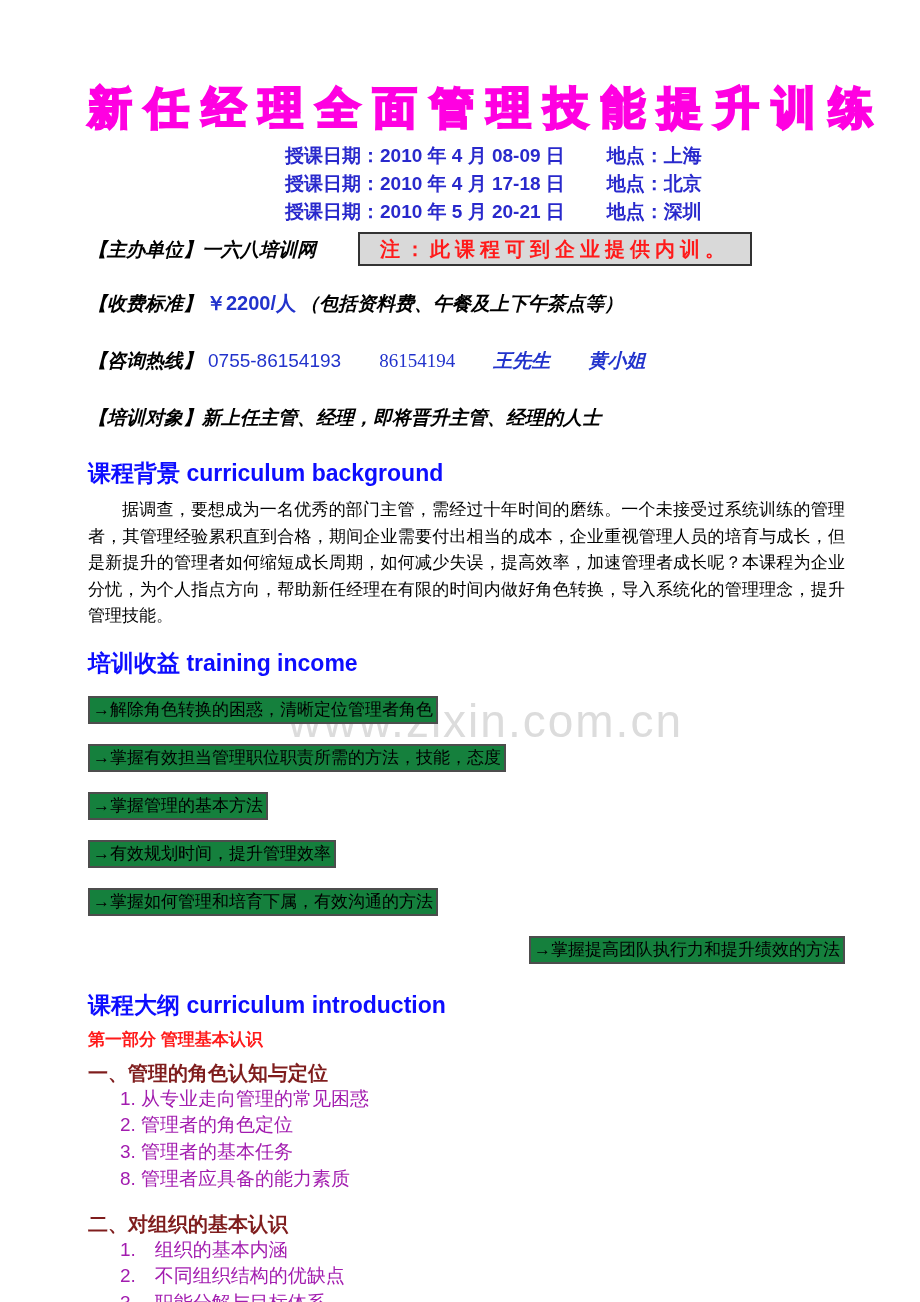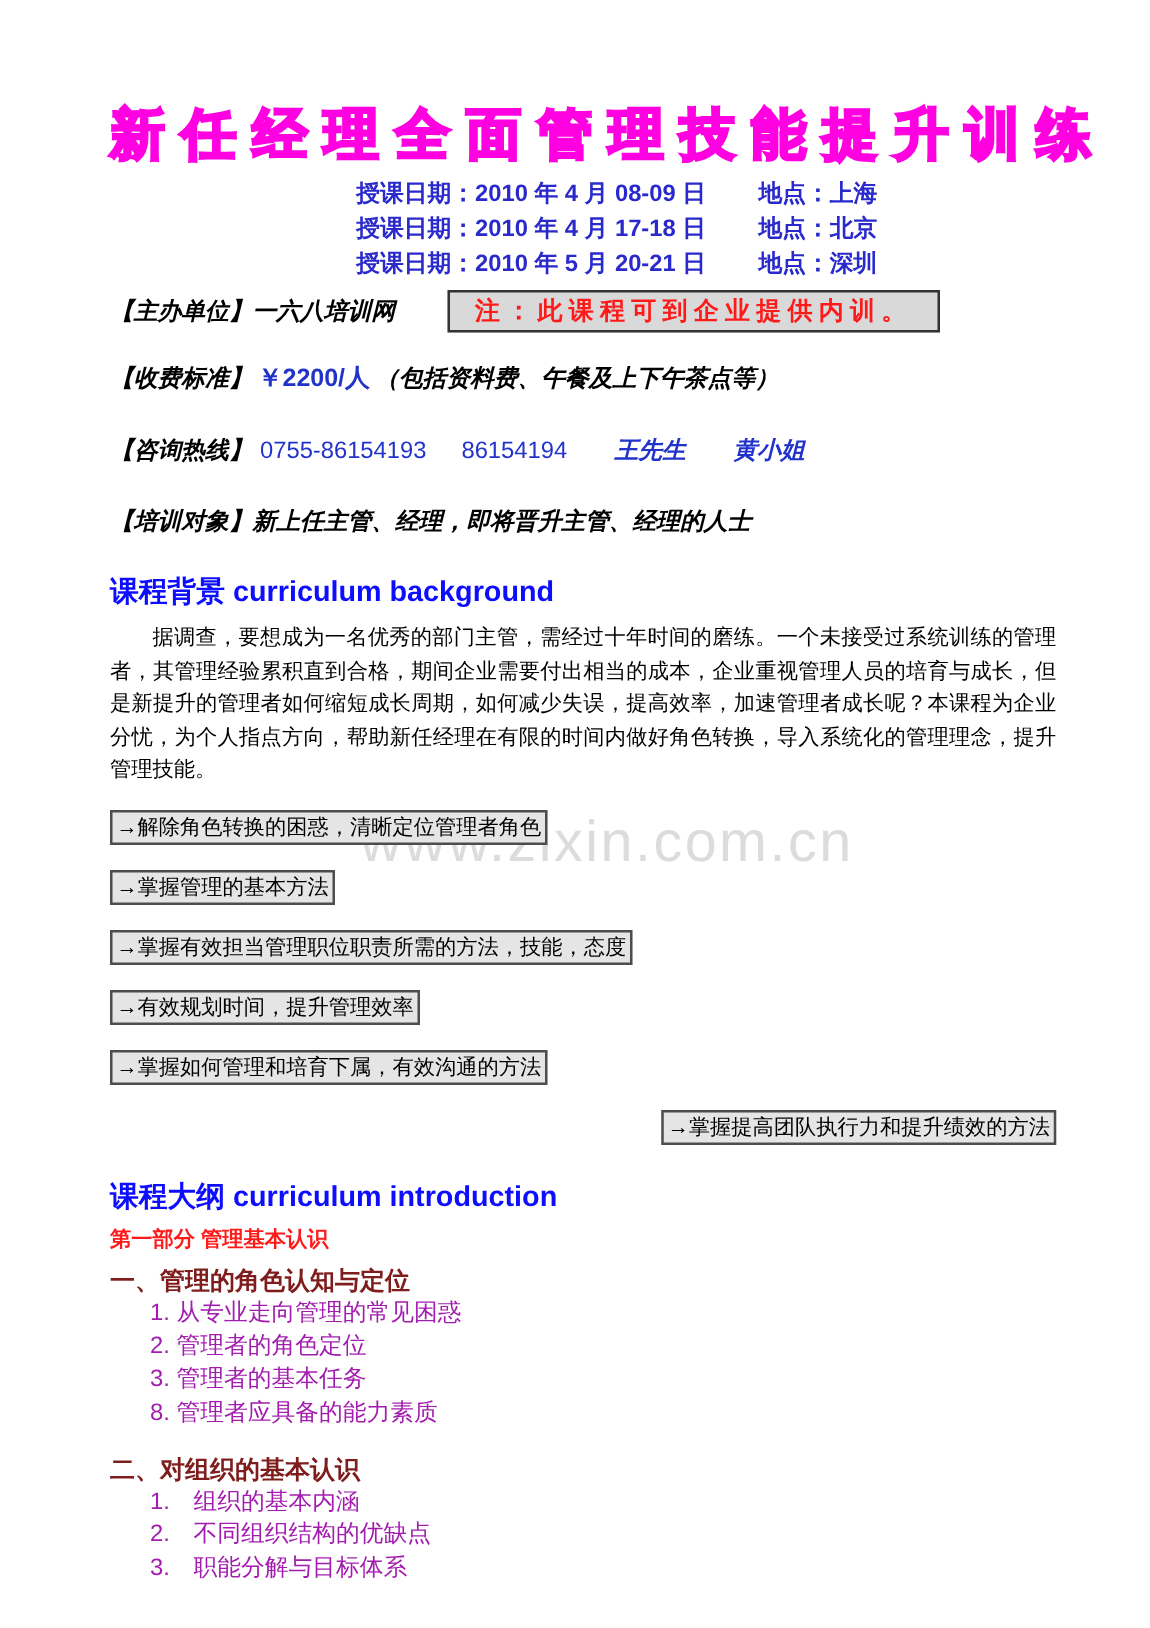--- a/index.html
+++ b/index.html
@@ -42,21 +42,21 @@
     color:#ff1a1a;font-weight:bold;font-size:20px;line-height:26px;
     letter-spacing:5px;padding:2px 20px;white-space:nowrap;
     font-family:"Liberation Sans","DejaVu Sans",sans-serif;
   }
   .fee{margin-top:22px;}
   .blue{color:#2233cc;}
   .fee-price{font-family:"Liberation Sans","DejaVu Sans",sans-serif;font-style:normal;font-weight:bold;font-size:20px;margin:0 4px;}
   .hotline{margin-top:27px;}
   .hot-num{font-family:"Liberation Sans","DejaVu Sans",sans-serif;font-style:normal;font-weight:normal;font-size:19px;}
   .hot-num.n1{margin-left:6px;}
-  .hot-num.n2{margin-left:28px;}
+  .hot-num.n2{margin-left:38px;font-family:Liberation Serif, serif;}
   .hot-name{margin-left:38px;}
   .audience{margin-top:26px;}
 
   
   .blue-heading{
     margin:0;color:#0d0dff;font-weight:bold;
     font-size:23px;line-height:30px;
   }
   .h-bg{margin-top:26px;}
   .h-income{margin-top:18px;}
@@ -70,21 +70,21 @@
 
   
   .income-wrap{position:relative;margin-top:18px;}
   .watermark{
     position:absolute;left:200px;top:-2px;z-index:0;
     font-size:46px;color:#dcdcdc;letter-spacing:2px;white-space:nowrap;
   }
   .box-row{margin-bottom:20px;position:relative;z-index:1;}
   .box-row:last-child{margin-bottom:0;text-align:right;}
   .benefit-box{
-    display:inline-block;background:#e5e5e5;border:2px solid #4d4d4d;
+    display:inline-block;background:#15803d;border:2px solid #4d4d4d;
     font-size:17px;line-height:22px;padding:1px 3px;color:#000;
   }
 
   
   .red-heading{margin:9px 0 0 0;color:#ff1a1a;font-weight:bold;font-size:17px;line-height:22px;}
   .sub-heading{margin:9px 0 0 0;font-weight:bold;font-size:20px;line-height:26px;color:#7f1d1d;}
   .sub2{margin-top:18px;}
   .outline-item{font-size:19px;line-height:26.8px;color:#a21caf;margin-left:32px;}
 </style>
 </head>
@@ -121,26 +121,27 @@
     <span>【咨询热线】</span><span class="blue hot-num n1">0755-86154193</span><span class="blue hot-num n2">86154194</span><span class="blue hot-name">王先生</span><span class="blue hot-name">黄小姐</span>
   </div>
 
   <div class="script-line audience">
     <span>【培训对象】</span><span>新上任主管、经理，即将晋升主管、经理的人士</span>
   </div>
 
   <h2 class="blue-heading h-bg">课程背景 curriculum background</h2>
   <p class="para">据调查，要想成为一名优秀的部门主管，需经过十年时间的磨练。一个未接受过系统训练的管理者，其管理经验累积直到合格，期间企业需要付出相当的成本，企业重视管理人员的培育与成长，但是新提升的管理者如何缩短成长周期，如何减少失误，提高效率，加速管理者成长呢？本课程为企业分忧，为个人指点方向，帮助新任经理在有限的时间内做好角色转换，导入系统化的管理理念，提升管理技能。</p>
 
+  <h2 class="blue-heading h-income">培训收益 training income</h2>
 
   <div class="income-wrap">
     <div class="watermark">www.zixin.com.cn</div>
     <div class="box-row"><span class="benefit-box">→解除角色转换的困惑，清晰定位管理者角色</span></div>
+    <div class="box-row"><span class="benefit-box">→掌握有效担当管理职位职责所需的方法，技能，态度</span></div>
     <div class="box-row"><span class="benefit-box">→掌握管理的基本方法</span></div>
-    <div class="box-row"><span class="benefit-box">→掌握有效担当管理职位职责所需的方法，技能，态度</span></div>
     <div class="box-row"><span class="benefit-box">→有效规划时间，提升管理效率</span></div>
     <div class="box-row"><span class="benefit-box">→掌握如何管理和培育下属，有效沟通的方法</span></div>
     <div class="box-row"><span class="benefit-box">→掌握提高团队执行力和提升绩效的方法</span></div>
   </div>
 
   <h2 class="blue-heading h-outline">课程大纲 curriculum introduction</h2>
 
   <h3 class="red-heading">第一部分  管理基本认识</h3>
 
   <h4 class="sub-heading">一、管理的角色认知与定位</h4>

